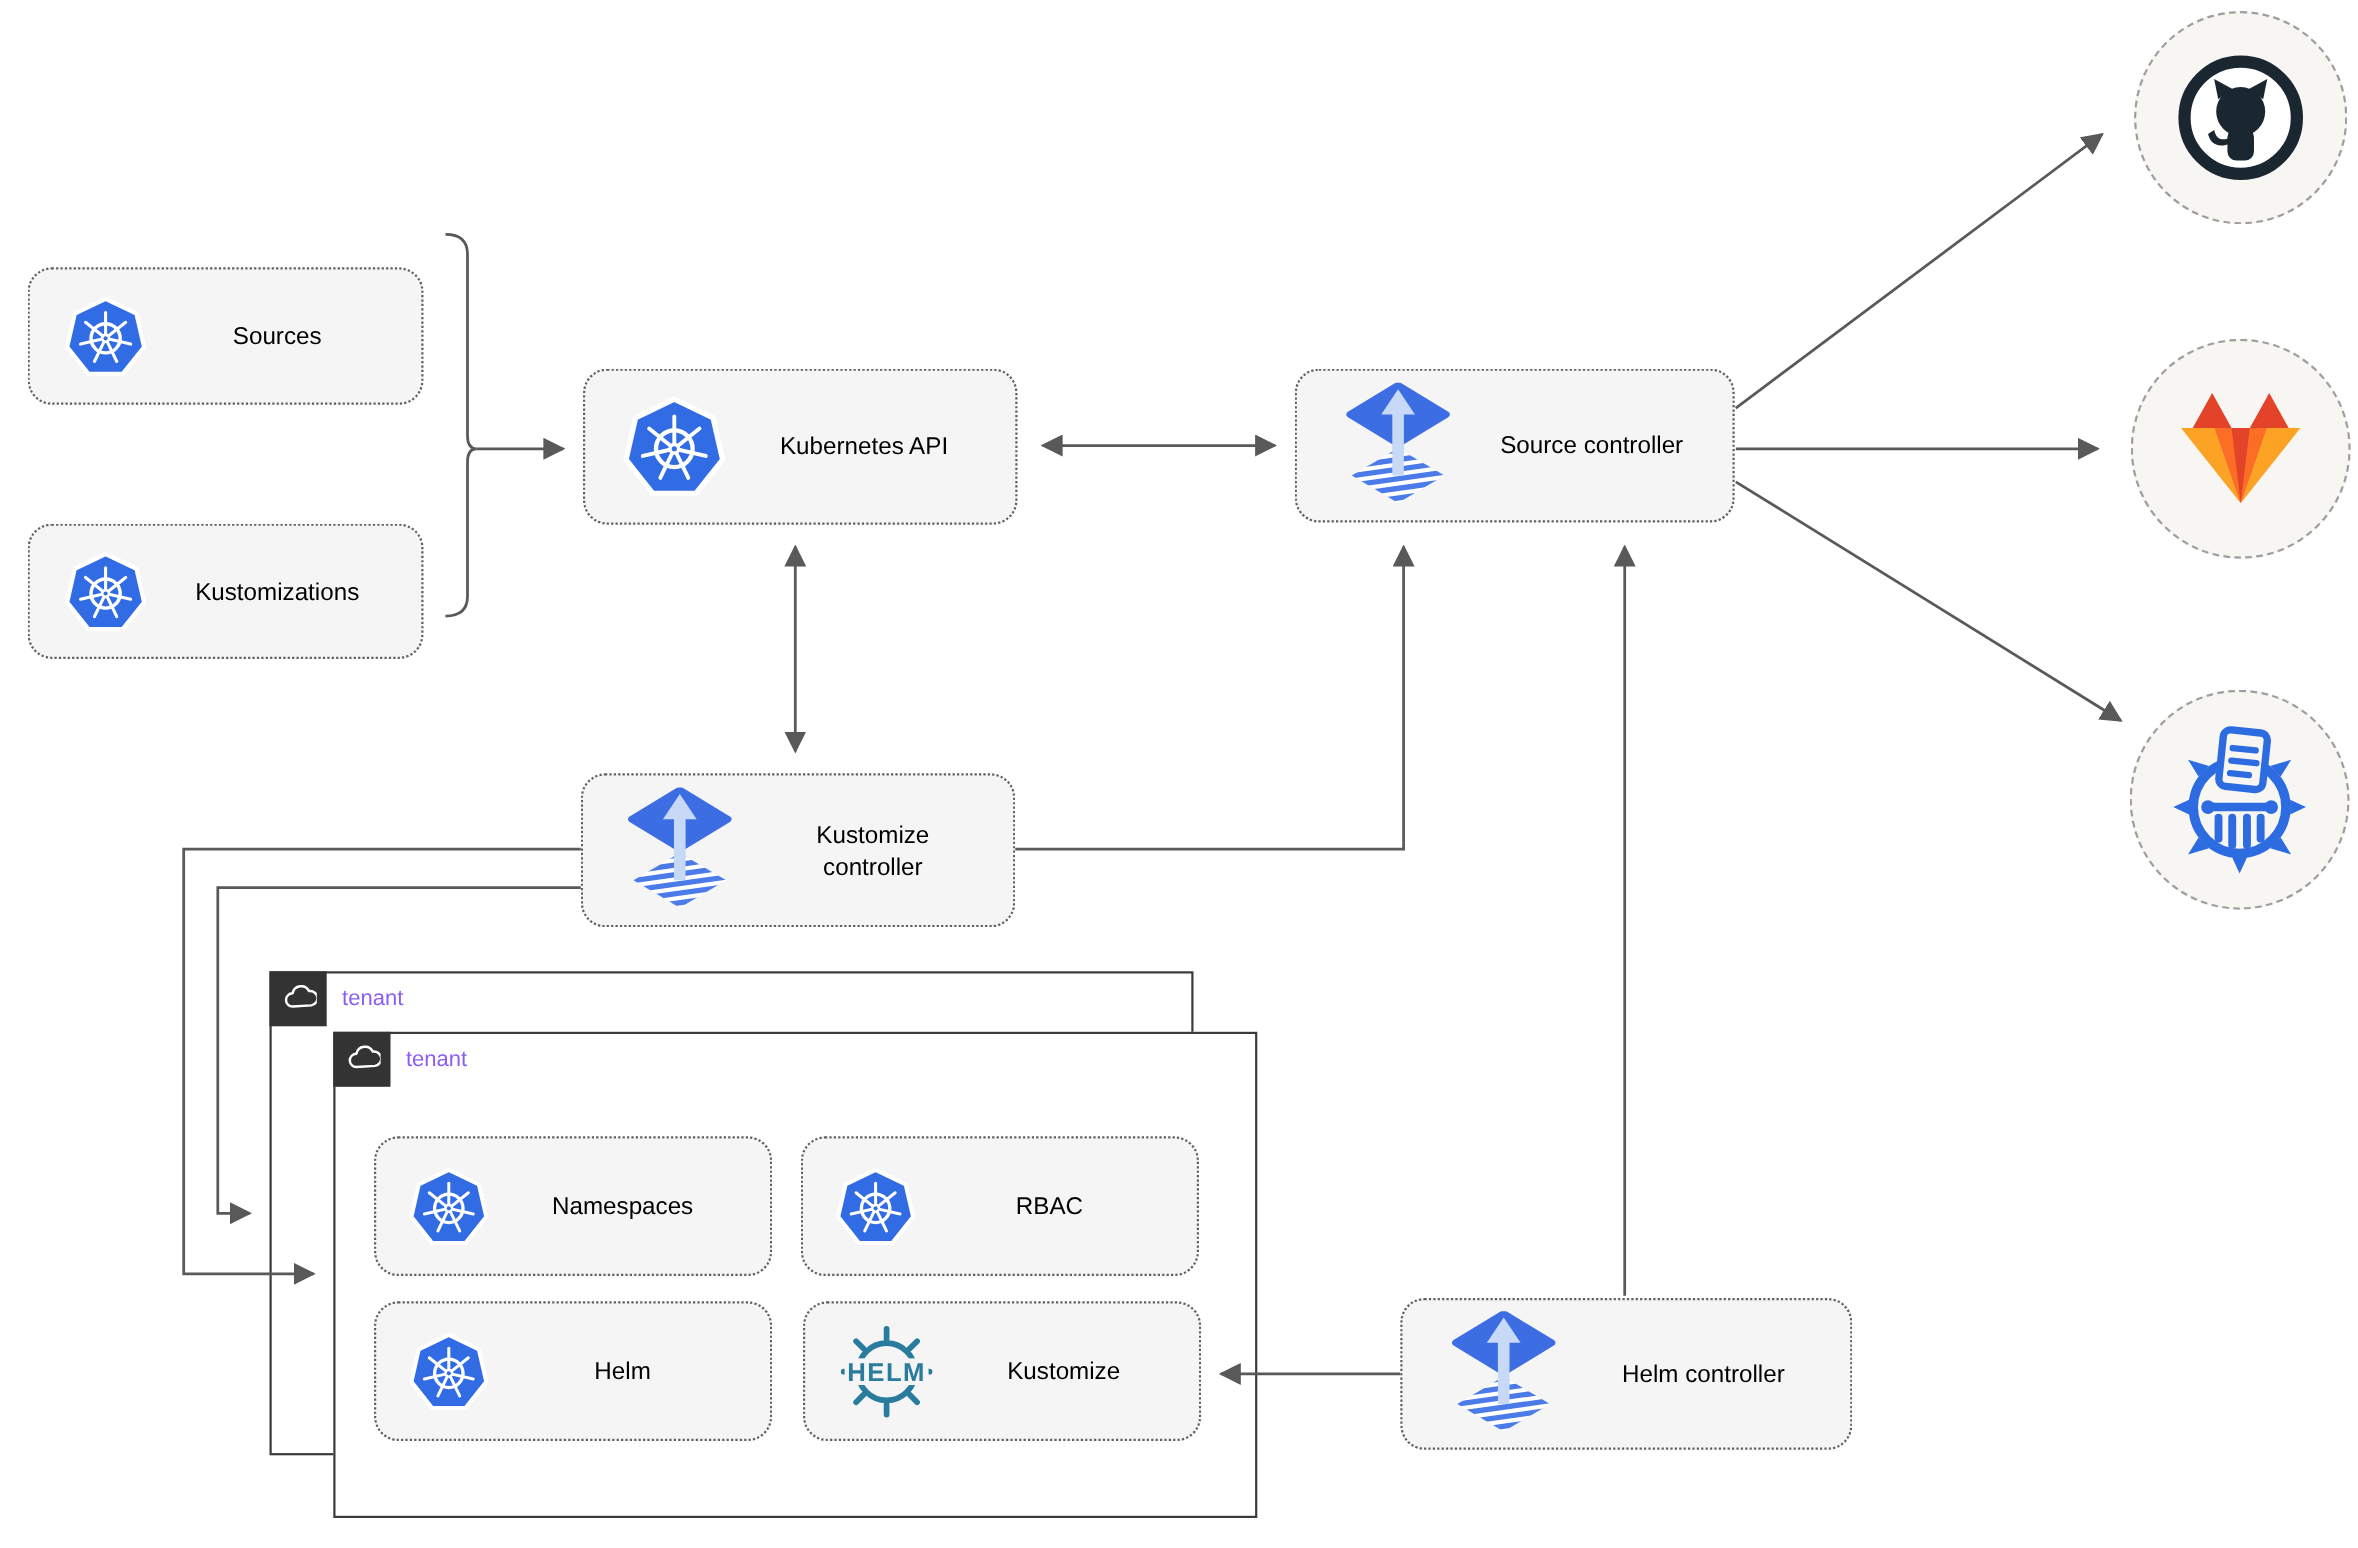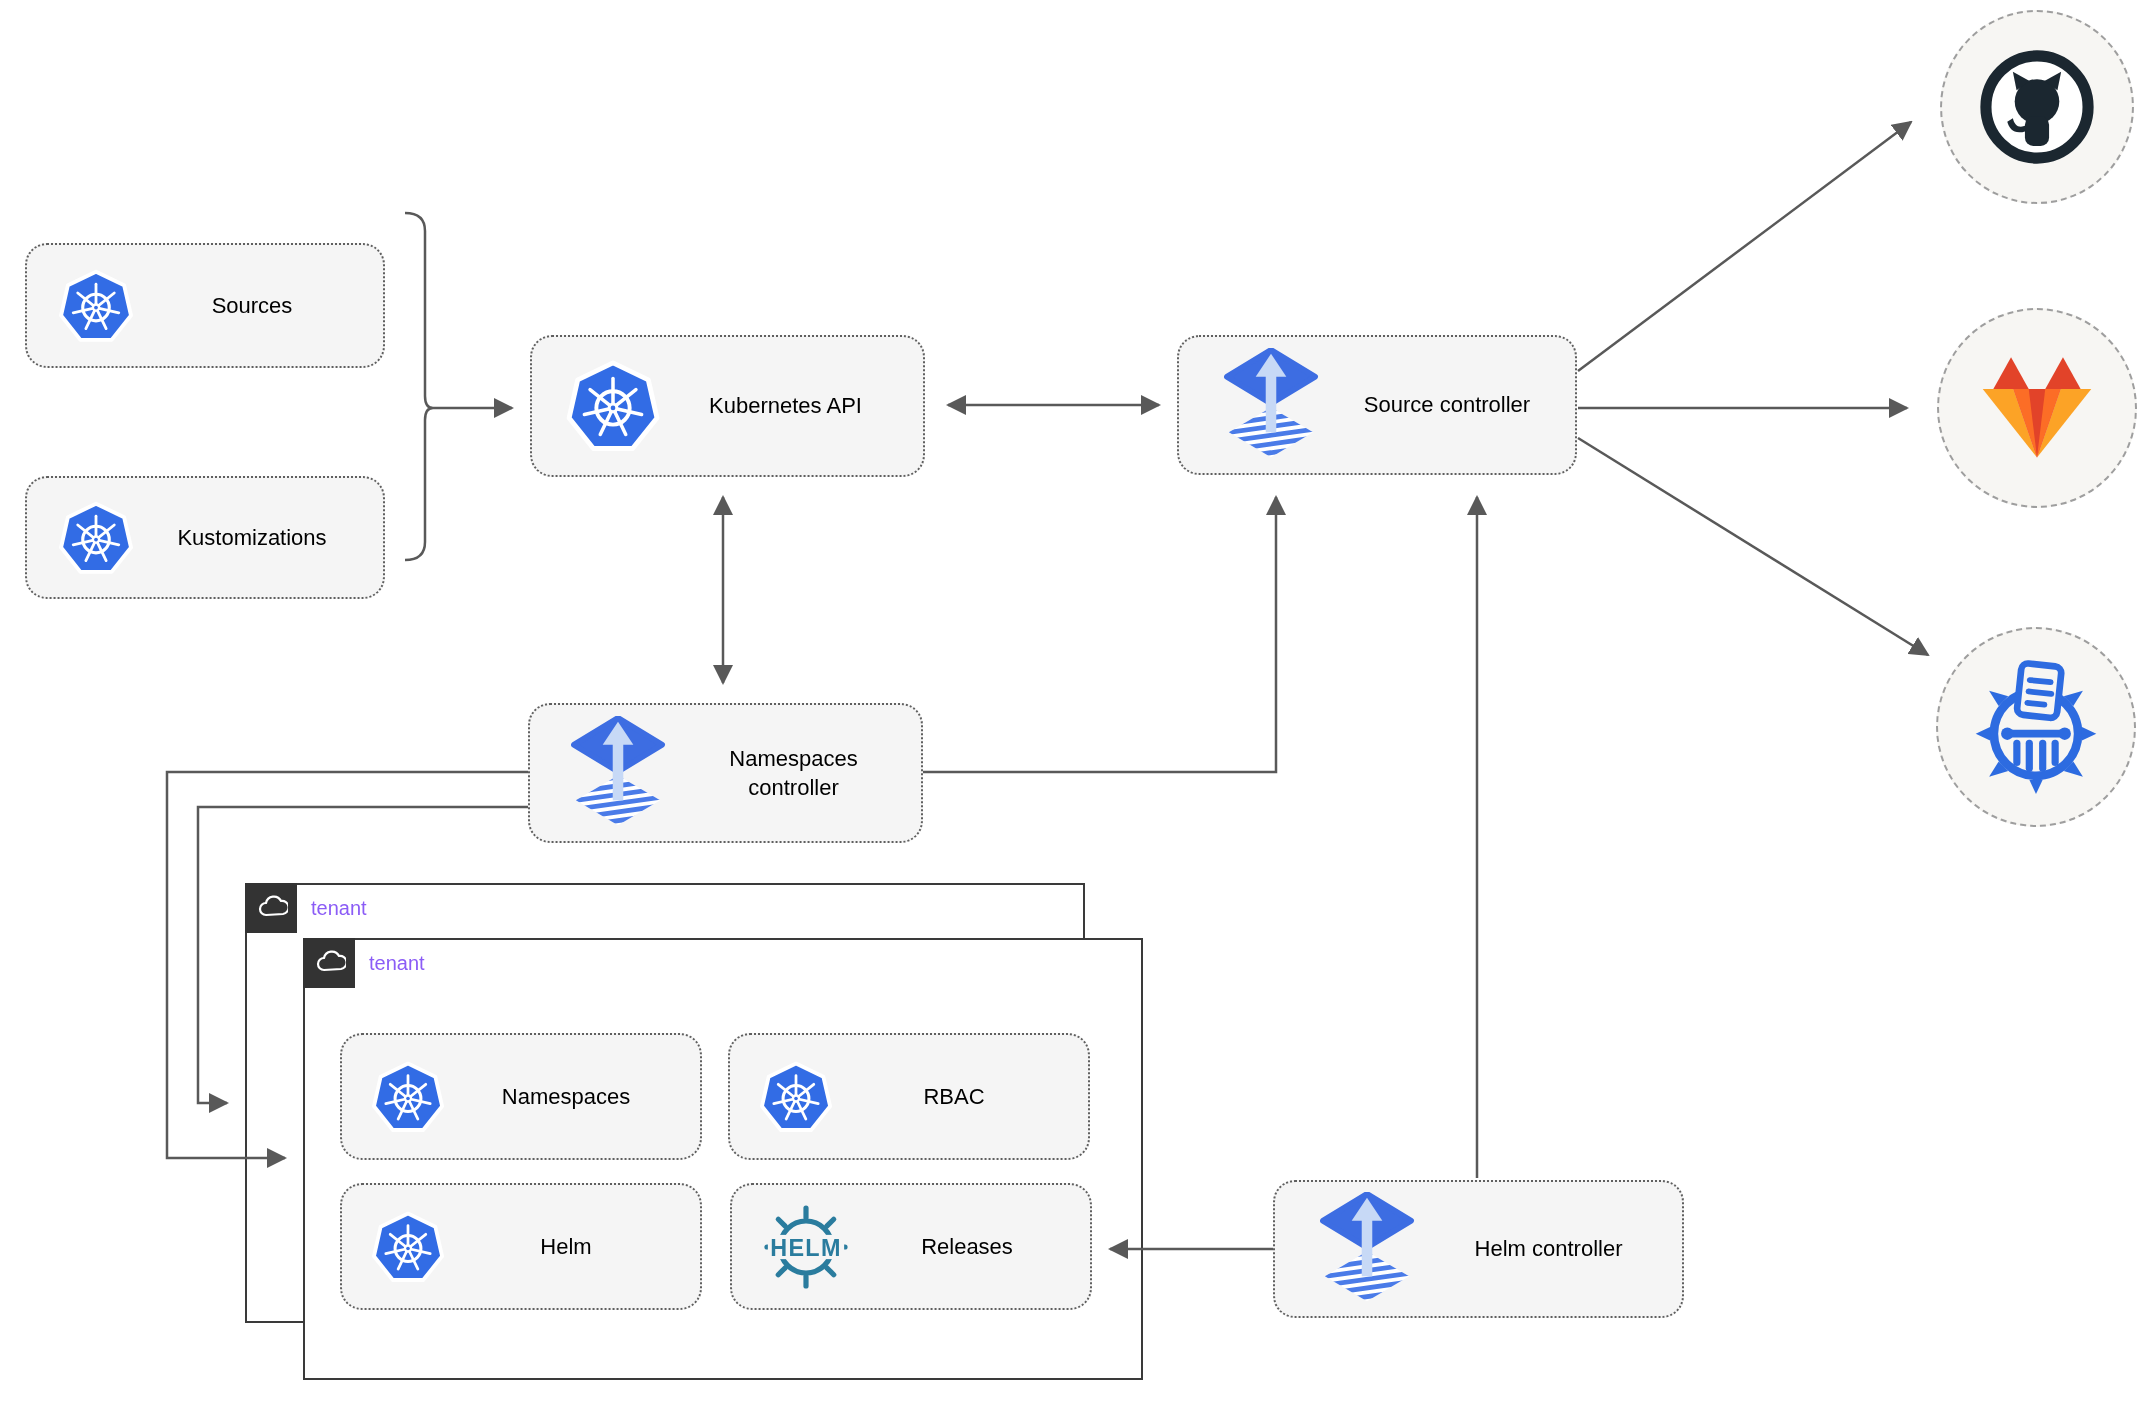--- a/index.html
+++ b/index.html
@@ -132,21 +132,21 @@
     </span>
     <span class="nlabel" style="padding:0 40px">Source controller</span>
   </div>
 
   <div class="node z3" style="left:528px;top:703px;width:395px;height:140px">
     <span class="iconwrap" style="margin-left:40px">
       <svg width="96" height="115" viewBox="0 0 100 120">
           <use href="#flux"></use>
         </svg>
     </span>
-    <span class="nlabel" style="padding:0 34px">Namespaces controller</span>
+    <span class="nlabel" style="padding:0 34px">Kustomize controller</span>
   </div>
 
   <div class="node z3" style="left:1273px;top:1180px;width:411px;height:138px">
     <span class="iconwrap" style="margin-left:44px">
       <svg width="96" height="115" viewBox="0 0 100 120">
           <use href="#flux"></use>
         </svg>
     </span>
     <span class="nlabel" style="padding:0 44px">Helm controller</span>
   </div>
@@ -206,21 +206,21 @@
             <line x1="60" y1="15" x2="60" y2="26"></line>
             <line x1="84" y1="84" x2="92" y2="92"></line>
             <line x1="36" y1="84" x2="28" y2="92"></line>
             <line x1="84" y1="36" x2="92" y2="28"></line>
             <line x1="36" y1="36" x2="28" y2="28"></line>
           </g>
           <rect x="16" y="46" width="88" height="28" fill="#f5f5f5"></rect>
           <text x="60" y="70" text-anchor="middle" font-size="27" font-weight="bold" letter-spacing="1.5" fill="#2a7c9e" font-family="Liberation Sans, sans-serif">HELM</text>
         </svg>
       </span>
-      <span class="nlabel">Releases</span>
+      <span class="nlabel">Kustomize</span>
     </div>
   </div>
 
   <div class="provider z3" style="left:1940px;top:10px;width:194px;height:194px">
     <span>
       <svg width="130" height="130" viewBox="0 0 140 140">
         <circle cx="70" cy="70" r="55" fill="#ffffff" stroke="#1b2730" stroke-width="12"></circle>
         <g fill="#1b2730">
           <circle cx="70" cy="64" r="24"></circle>
           <path d="M48,52 L44,32 L62,42 z"></path>

